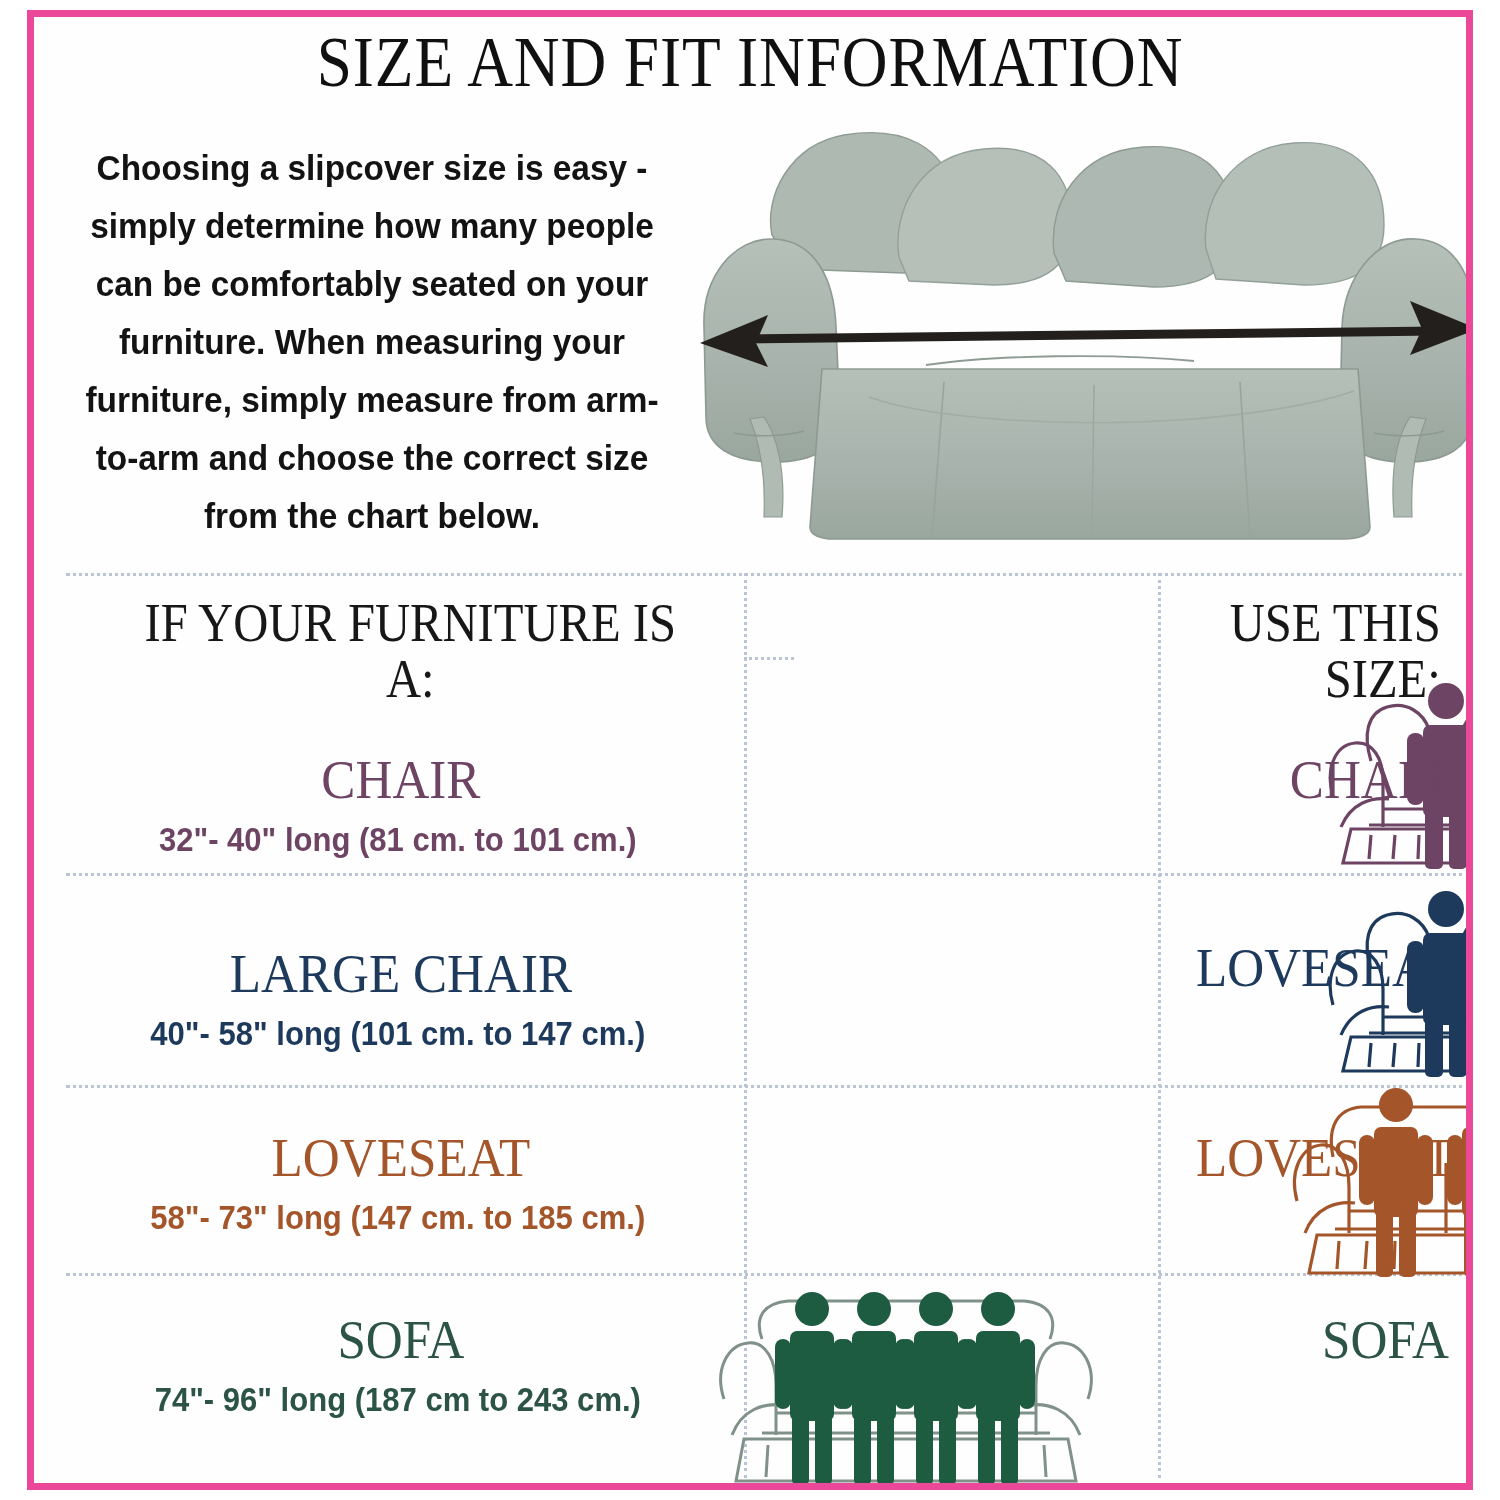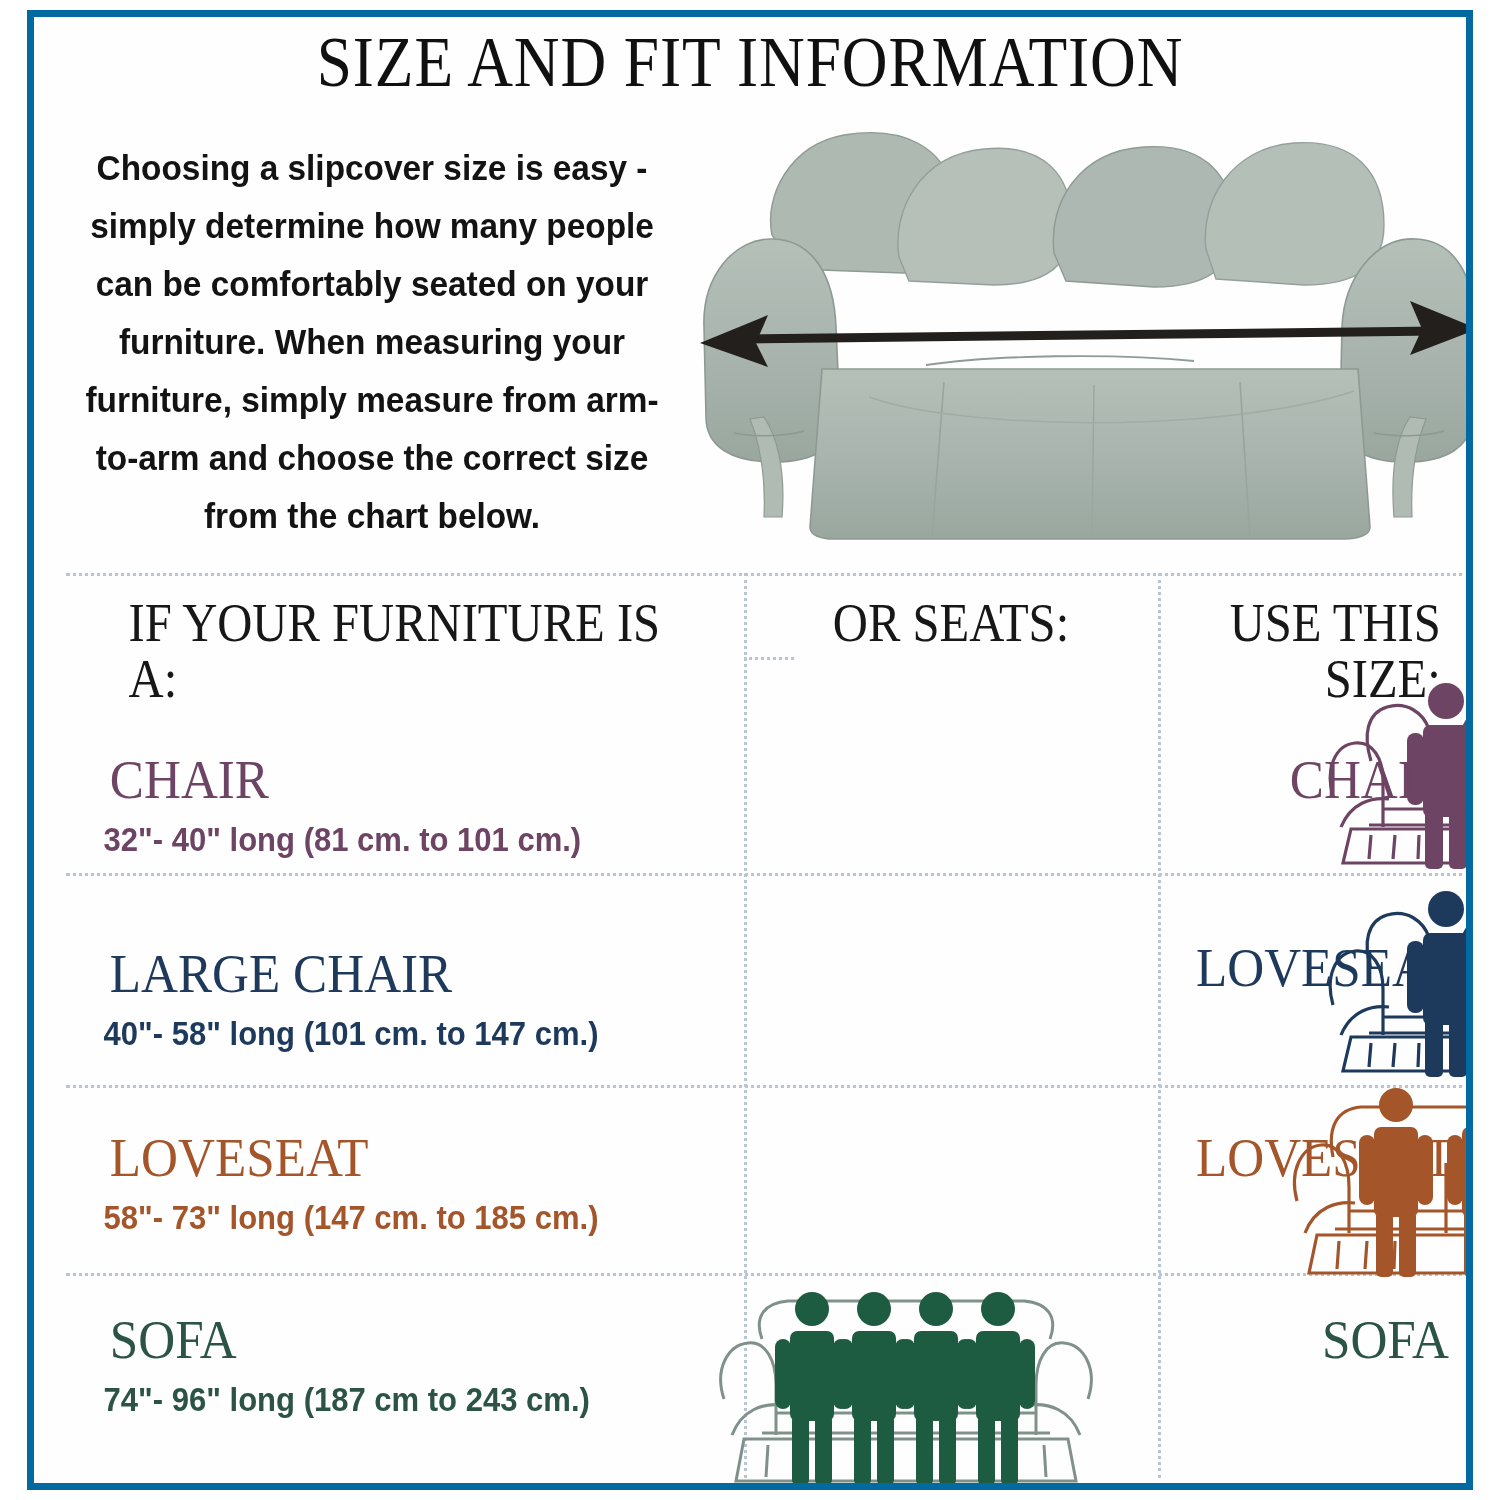--- a/index.html
+++ b/index.html
@@ -12,21 +12,21 @@
   #page{
     position:relative;
     width:1500px;height:1500px;
     box-sizing:border-box;
     background:#ffffff;
   }
   
   #frame{
     position:absolute;
     left:27px;top:10px;right:27px;bottom:10px;
-    border:7px solid #0369a1;
+    border:7px solid #ec4899;
     box-sizing:border-box;
     background:#fdba74;
   }
   #inner{
     position:absolute;
     left:0;top:0;right:0;bottom:0;
     background:#fefefe;
     overflow:hidden;
   }
 
@@ -77,21 +77,21 @@
   .hline{
     position:absolute;left:0;right:0;height:0;
     border-top:3px dotted #b9c4d4;
   }
   .vline{
     position:absolute;top:0;width:0;
     border-left:3px dotted #b9c4d4;
   }
   .cell{position:absolute;}
 
-  .col-a{left:0;width:648px;text-align:left;padding-right:22px;box-sizing:border-box;}
+  .col-a{left:0;width:648px;text-align:center;padding-right:22px;box-sizing:border-box;}
   .col-b{left:678px;width:414px;text-align:center;}
   .col-c{left:1102px;width:300px;text-align:right;padding-left:28px;box-sizing:border-box;}
 
   .hdr{
     font-family:"Liberation Serif", serif;
     font-size:54px;
     line-height:56px;
     color:#171717;
     transform:scaleX(0.9);
   }
@@ -194,23 +194,20 @@
         <div class="hline" style="top:300px;"></div>
         <div class="hline" style="top:512px;"></div>
         <div class="hline" style="top:700px;"></div>
 
         <div class="vline" style="left:678px;height:905px;"></div>
         <div class="vline" style="left:1092px;height:905px;"></div>
 
         <div class="cell col-a" style="top:22px;">
           <div class="hdr">IF YOUR FURNITURE IS A:</div>
         </div>
-        <div class="cell col-b" style="top:22px;">
-          <div class="hdr">OR SEATS:</div>
-        </div>
         <div class="cell col-c" style="top:22px;">
           <div class="hdr">USE THIS SIZE:</div>
         </div>
 
         <div class="cell col-a" style="top:178px;">
           <div class="big c-chair">CHAIR</div>
           <div class="dim c-chair" style="margin-top:12px;">32"- 40" long  (81 cm. to 101 cm.)</div>
         </div>
         <div class="cell col-b ill" style="top:104px;">
           <svg width="270" height="192" viewBox="0 0 270 192" xmlns="http://www.w3.org/2000/svg">

